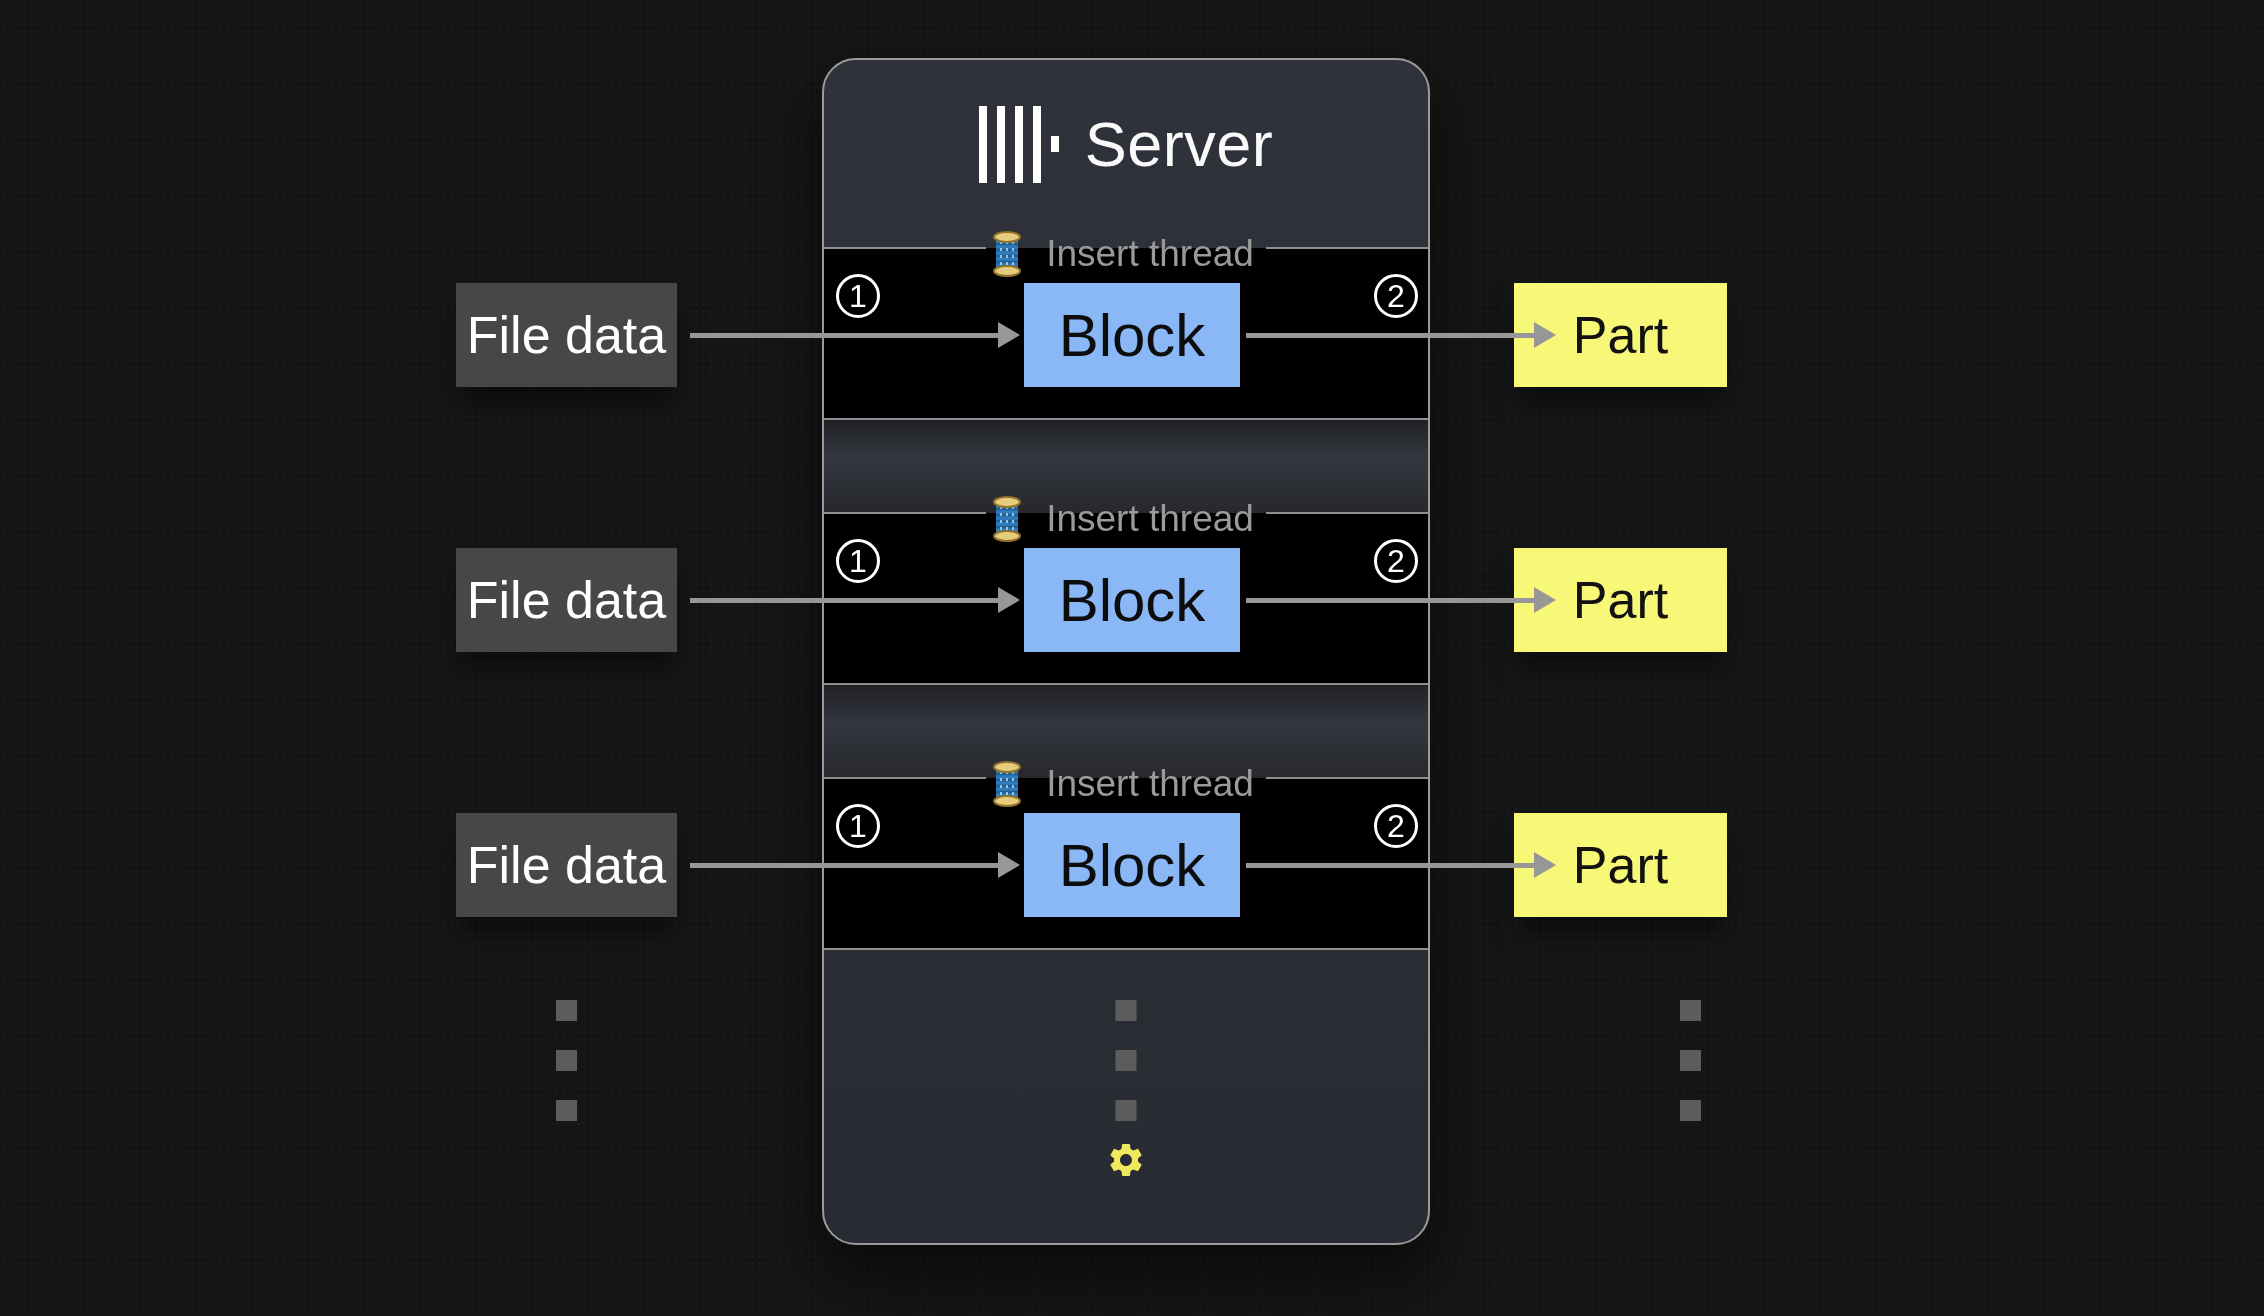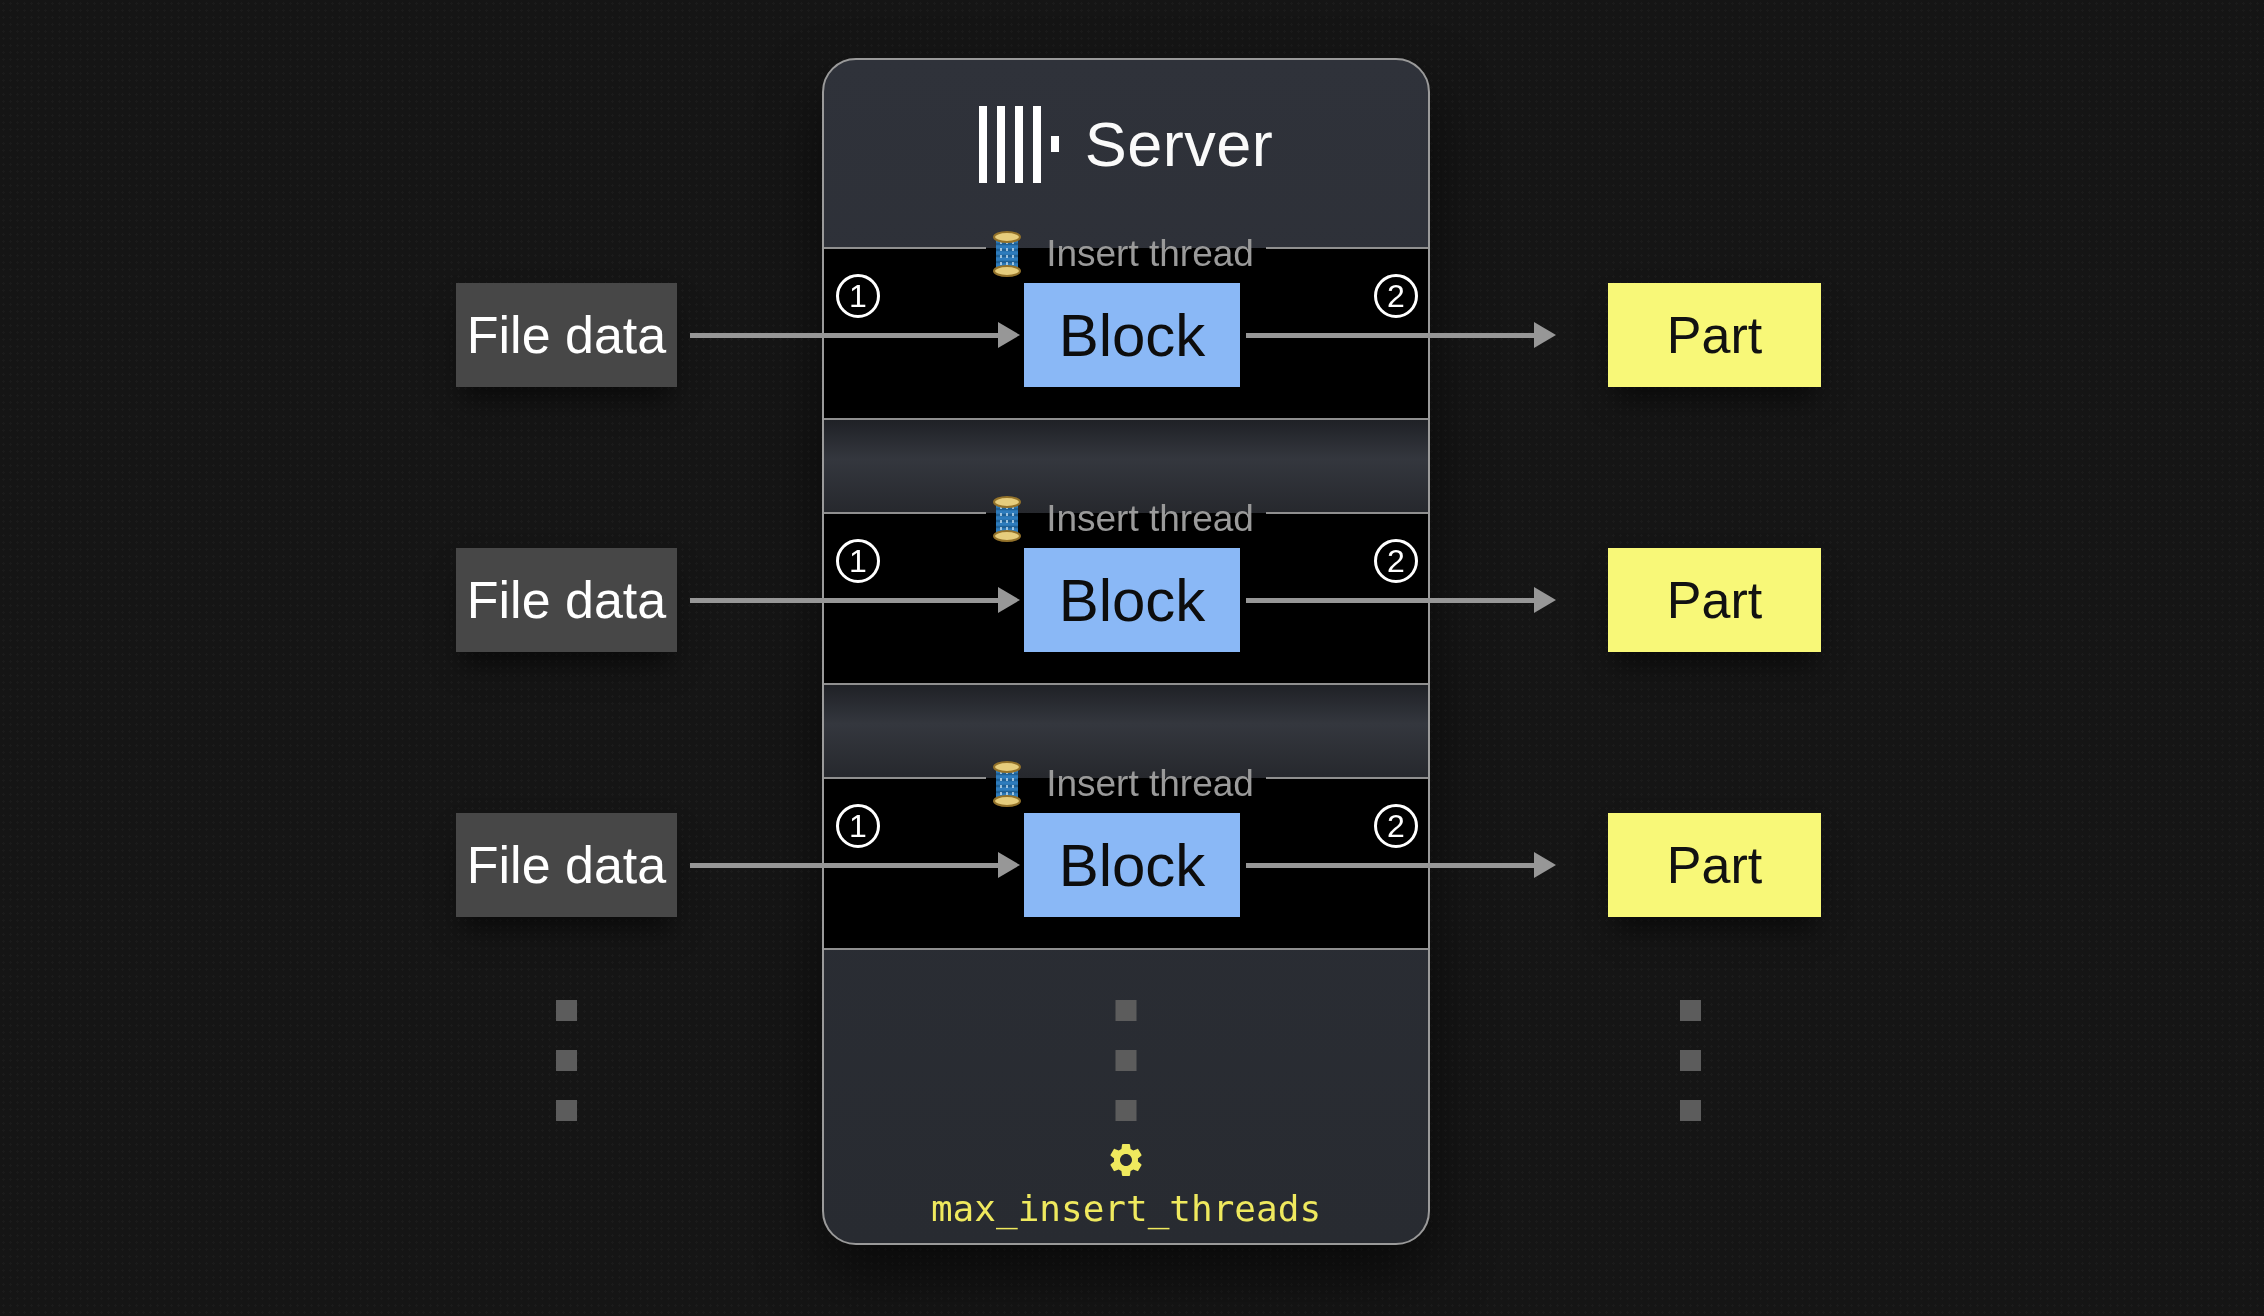--- a/index.html
+++ b/index.html
@@ -71,21 +71,21 @@
   .gap-y1 { top:420px; } .gap-y2 { top:685px; }
 
   
   .file-box, .part-box {
     position:absolute; width:221px; height:104px;
     display:flex; align-items:center; justify-content:center;
     font-size:52px; z-index:3;
     box-shadow:0 18px 26px -6px rgba(0,0,0,0.55);
   }
   .file-box { left:456px; color:#ffffff; }
-  .part-box { left:1608px; width:213px; color:#121212; }
+  .part-box { left:1514px; width:213px; color:#121212; }
   .box-y1 { top:283px; } .box-y2 { top:548px; } .box-y3 { top:813px; }
 
   
   .aline { position:absolute; height:5px; background:#979797; z-index:6; }
   .ahead {
     position:absolute; width:0; height:0; z-index:6;
     border-left:22px solid #979797;
     border-top:13px solid transparent; border-bottom:13px solid transparent;
   }
   .a1 { left:690px; width:308px; }
@@ -137,21 +137,20 @@
       <div class="dot"></div>
       <div class="dot"></div>
       <div class="dot"></div>
     </div>
 
     <div class="gear-wrap" style="color: rgb(239, 233, 94);">
       <svg width="40" height="40" viewBox="0 0 24 24" fill="currentColor" fill-rule="evenodd">
         <path d="M19.14 12.94c.04-.3.06-.61.06-.94 0-.32-.02-.64-.07-.94l2.03-1.58c.18-.14.23-.41.12-.61l-1.92-3.32c-.12-.22-.37-.29-.59-.22l-2.39.96c-.5-.38-1.03-.7-1.62-.94l-.36-2.54c-.04-.24-.24-.41-.48-.41h-3.84c-.24 0-.43.17-.47.41l-.36 2.54c-.59.24-1.13.57-1.62.94l-2.39-.96c-.22-.08-.47 0-.59.22L2.74 8.87c-.12.21-.08.47.12.61l2.03 1.58c-.05.3-.09.63-.09.94s.02.64.07.94l-2.03 1.58c-.18.14-.23.41-.12.61l1.92 3.32c.12.22.37.29.59.22l2.39-.96c.5.38 1.03.7 1.62.94l.36 2.54c.05.24.24.41.48.41h3.84c.24 0 .44-.17.47-.41l.36-2.54c.59-.24 1.13-.56 1.62-.94l2.39.96c.22.08.47 0 .59-.22l1.92-3.32c.12-.22.07-.47-.12-.61l-2.01-1.58zM12 15.6c-1.98 0-3.6-1.62-3.6-3.6s1.62-3.6 3.6-3.6 3.6 1.62 3.6 3.6-1.62 3.6-3.6 3.6z"></path>
       </svg>
     </div>
-    <div class="settings-label" style="color: rgb(239, 233, 94);">max_insert_threads</div>
   </div>
 
   <div class="row-gap gap-y1"></div>
   <div class="row-gap gap-y2"></div>
 
   <div class="thread-row row-y1" style="background: rgb(0, 0, 0);">
     <div class="row-top">
       <div class="hline"></div>
       <div class="legend">
         <svg class="spool" width="30" height="46" viewBox="0 0 30 46">

